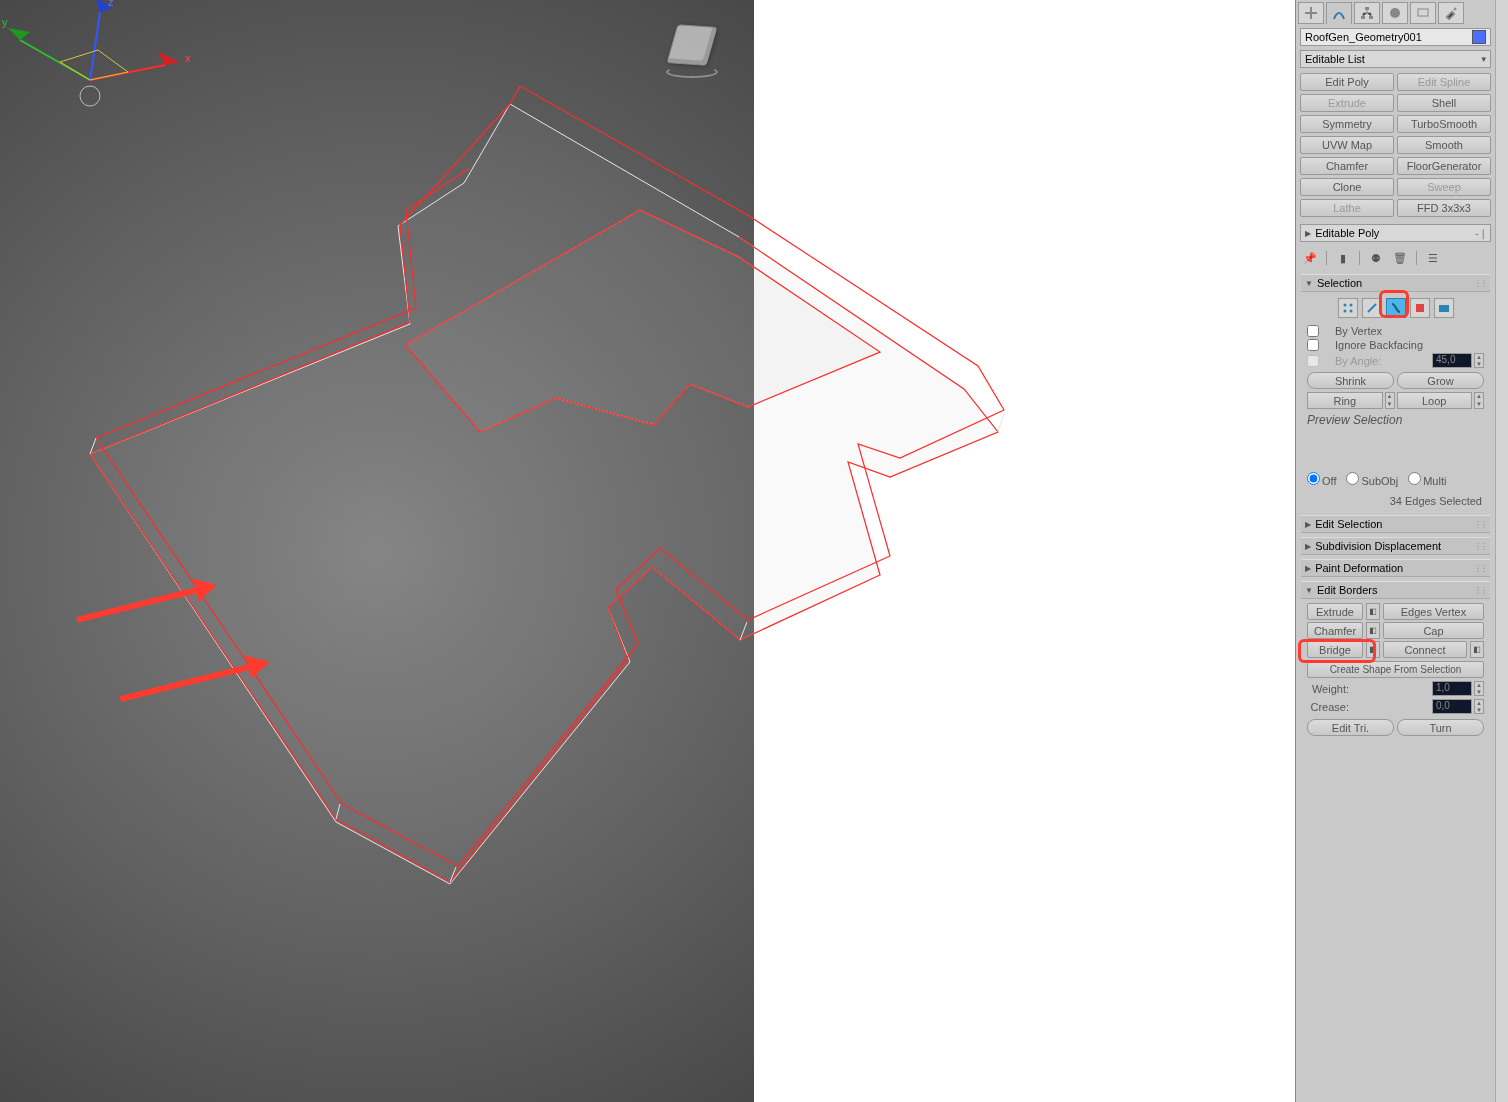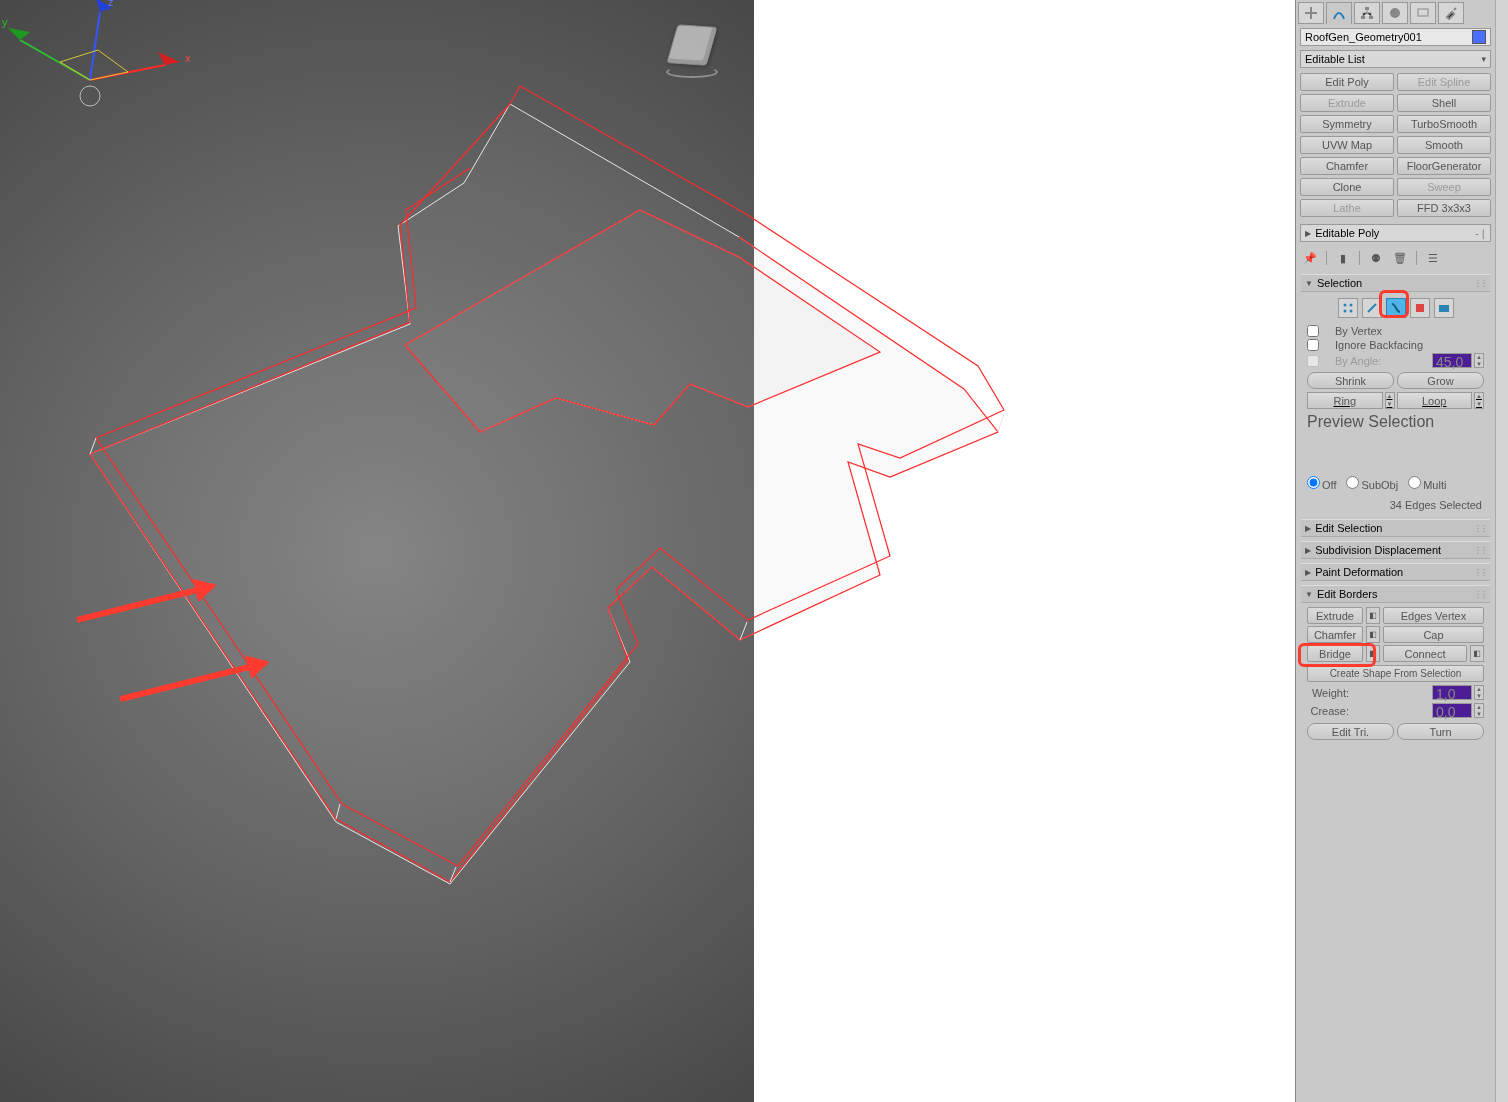--- a/index.html
+++ b/index.html
@@ -41,30 +41,30 @@
 .roll-hdr .tri { font-size: 8px; margin-right: 4px; color: #555; }
 .roll-hdr .grip { margin-left: auto; color: #888; letter-spacing: -2px; font-size: 8px; }
 .roll-body { padding: 4px 6px; background: #c9c9c9; }
 .subobj-row { display: flex; justify-content: center; gap: 4px; padding: 2px 0 6px; position: relative; }
 .subobj-row .so { width: 20px; height: 20px; border: 1px solid #999; background: #d6d6d6; display: flex; align-items: center; justify-content: center; }
 .subobj-row .so.active { background: #4fb4e8; border-color: #2a84b4; }
 .chk-row { display: flex; align-items: center; gap: 16px; padding: 1px 0; color: #555; }
 .chk-row input[type=checkbox] { width: 12px; height: 12px; }
 .chk-row.disabled { color: #9a9a9a; }
 .spin { display: flex; align-items: center; gap: 2px; margin-left: auto; }
-.spin .val { width: 40px; height: 15px; background: #4c1d95; border: 1px solid #999; font-size: 14px; padding: 0 3px; color: #888; }
+.spin .val { width: 40px; height: 15px; background: #0f172a; border: 1px solid #999; font-size: 10px; padding: 0 3px; color: #888; }
 .spin .arrows { width: 10px; height: 15px; background: #d0d0d0; border: 1px solid #999; display: flex; flex-direction: column; }
 .spin .arrows div { flex: 1; font-size: 6px; line-height: 6px; text-align: center; color: #666; }
 .two-btn { display: flex; gap: 3px; margin: 3px 0; }
 .two-btn .b { flex: 1; height: 17px; background: linear-gradient(#dcdcdc,#c8c8c8); border: 1px solid #999; border-radius: 8px; display: flex; align-items: center; justify-content: center; color: #555; }
-.ring-loop { display: flex; gap: 2px; margin: 2px 0; text-decoration: underline; }
+.ring-loop { display: flex; gap: 2px; margin: 2px 0; }
 .ring-loop .b { flex: 1; height: 17px; background: linear-gradient(#dcdcdc,#c8c8c8); border: 1px solid #999; display: flex; align-items: center; justify-content: center; color: #555; }
 .ring-loop .ar { width: 10px; background: #d0d0d0; border: 1px solid #999; display: flex; flex-direction: column; }
 .ring-loop .ar div { flex: 1; font-size: 6px; line-height: 7px; text-align: center; color: #666; }
-.prev-lbl { font-size: 16px; color: #555; margin-top: 4px; }
+.prev-lbl { font-size: 12px; color: #555; margin-top: 4px; font-style: italic; }
 .radio-row { display: flex; gap: 10px; padding: 2px 0; align-items: center; color: #555; margin-top: 43px; }
 .radio-row input { margin-right: 2px; }
 .sel-count { text-align: right; color: #555; padding: 6px 2px 0; }
 .edit-grid { display: grid; grid-template-columns: 56px 14px 1fr 14px; gap: 2px 3px; align-items: center; }
 .edit-grid .b, .wide-b { height: 17px; background: linear-gradient(#dcdcdc,#c8c8c8); border: 1px solid #999; border-radius: 2px; display: flex; align-items: center; justify-content: center; color: #555; }
 .edit-grid .sq { width: 14px; height: 17px; background: #d0d0d0; border: 1px solid #999; display: flex; align-items: center; justify-content: center; font-size: 8px; color: #555; }
 .wide-b { margin-top: 3px; font-size: 10px; }
 .wc-row { display: flex; align-items: center; gap: 6px; margin-top: 3px; color: #555; }
 .wc-row .lbl { width: 42px; text-align: right; }
 .side-wrap { display: flex; flex: 1; justify-content: flex-end; }

